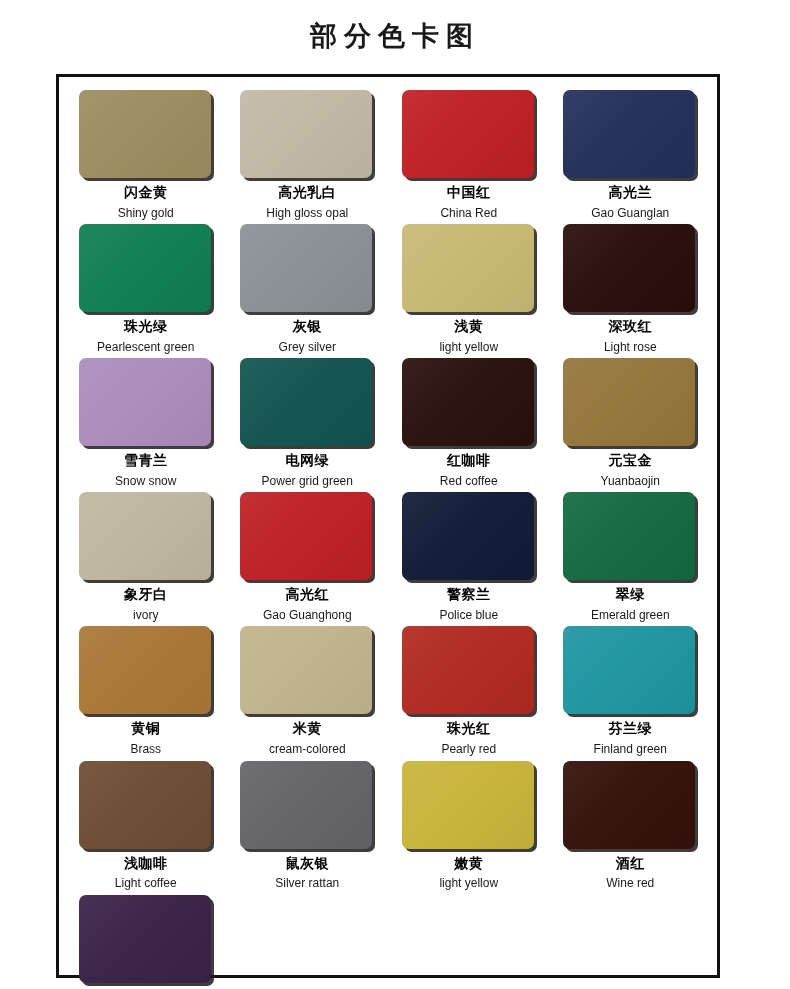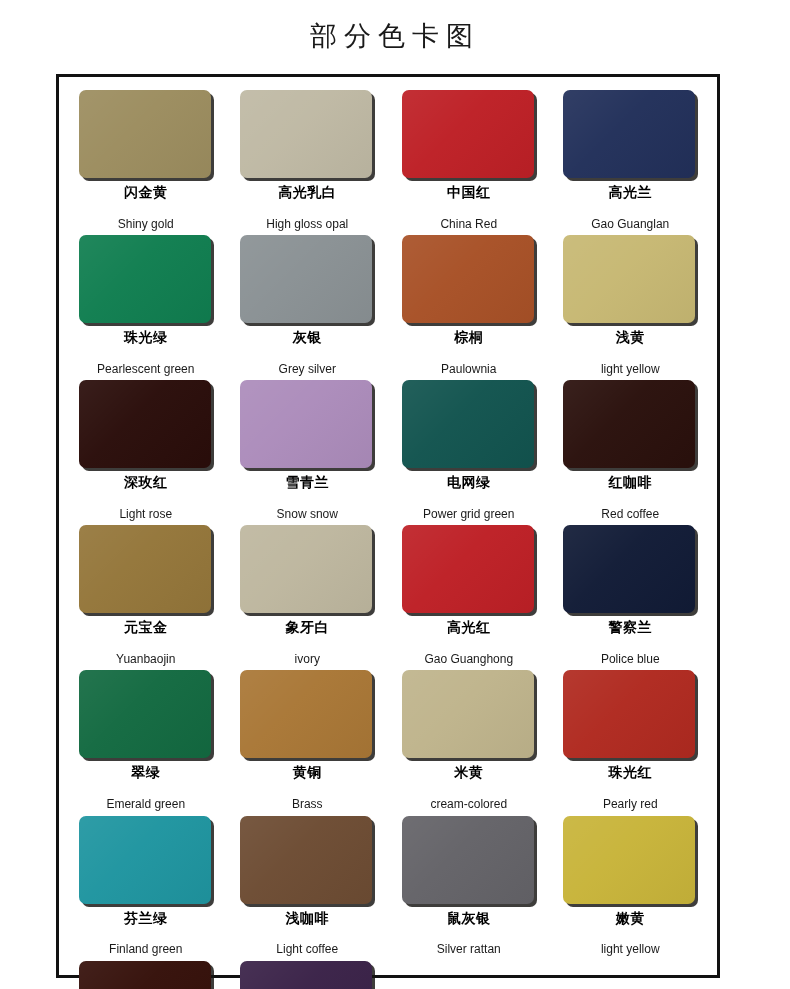--- a/index.html
+++ b/index.html
@@ -20,21 +20,21 @@
     position: relative;
     background: #ffffff;
   }
   .page-title {
     position: absolute;
     top: 18px;
     left: 0;
     width: 790px;
     text-align: center;
     font-size: 27px;
-    font-weight: 400;
+    font-weight: 700;
     letter-spacing: 7px;
     color: #1a1a1a;
     font-family: "DejaVu Sans", "Liberation Sans", sans-serif;
     line-height: 36px;
   }
   .card-frame {
     position: absolute;
     left: 56px;
     top: 74px;
     width: 664px;
@@ -94,21 +94,21 @@
     font-weight: bold;
     color: #000000;
     letter-spacing: 0.5px;
     font-family: "DejaVu Sans", "Liberation Sans", sans-serif;
     white-space: nowrap;
   }
   .label-en {
     font-size: 12px;
     font-weight: 400;
     color: #1a1a1a;
-    margin-top: 17px;
+    margin-top: 6px;
     font-family: "Liberation Sans", "DejaVu Sans", sans-serif;
     white-space: nowrap;
   }
 </style>
 </head>
 <body>
 
 <div class="page">
 
   <div class="page-title">部分色卡图</div>
@@ -164,29 +164,20 @@
           <div class="swatch-wrap">
             <div class="swatch" style="background: rgb(138, 145, 148);"></div>
           </div>
           <div class="labels">
             <div class="label-cn">灰银</div>
             <div class="label-en">Grey silver</div>
           </div>
         </div>
         <div class="cell">
           <div class="swatch-wrap">
-            <div class="swatch" style="background: rgb(168, 81, 39);"></div>
-          </div>
-          <div class="labels">
-            <div class="label-cn">棕桐</div>
-            <div class="label-en">Paulownia</div>
-          </div>
-        </div>
-        <div class="cell">
-          <div class="swatch-wrap">
             <div class="swatch" style="background: rgb(199, 184, 115);"></div>
           </div>
           <div class="labels">
             <div class="label-cn">浅黄</div>
             <div class="label-en">light yellow</div>
           </div>
         </div>
         <div class="cell">
           <div class="swatch-wrap">
             <div class="swatch" style="background: rgb(42, 13, 10);"></div>

